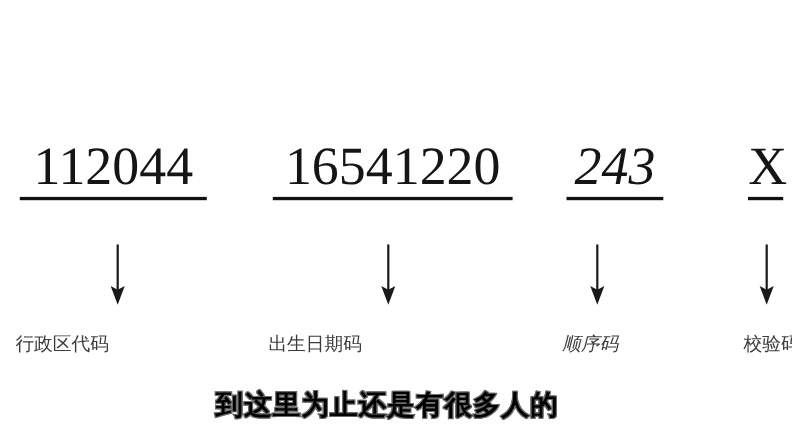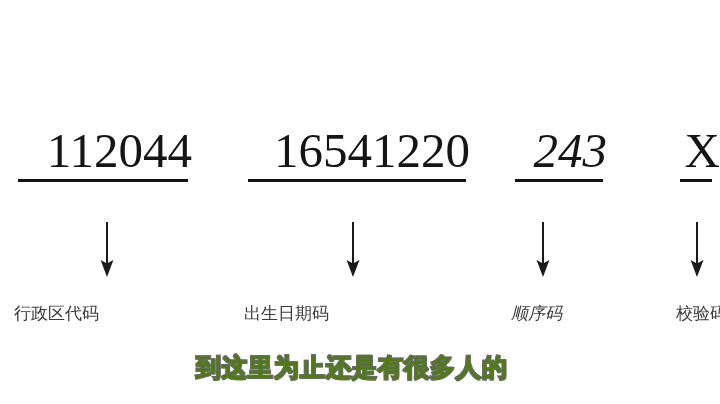--- a/index.html
+++ b/index.html
@@ -26,21 +26,21 @@
     height: 404px;
   }
 
   .code-wrap {
     position: absolute;
     left: 0;
     top: 126px;
     height: 58px;
     display: flex;
     align-items: flex-start;
-    justify-content: flex-end;
+    justify-content: center;
     width: 100%;
   }
 
   .code {
     font-family: "Liberation Serif", "DejaVu Serif", serif;
     font-size: 49px;
     line-height: 50px;
     font-weight: 400;
     color: #151515;
     letter-spacing: 0px;
@@ -165,16 +165,16 @@
       <svg width="22" height="56" viewBox="0 0 22 56" aria-hidden="true">
         <line x1="11" y1="0" x2="11" y2="42" stroke="#1a1a1a" stroke-width="2"></line>
         <polygon points="11,55 4.6,38 11,41.5 17.4,38" fill="#1a1a1a"></polygon>
       </svg>
     </div>
     <div class="label">校验码</div>
   </div>
 </div>
 
   <div id="subtitle">
-    <span class="cap" style="color: #4d7c0f; -webkit-text-stroke-color: rgb(74, 74, 74);">到这里为止还是有很多人的</span>
+    <span class="cap" style="color: #000000; -webkit-text-stroke-color: rgb(74, 74, 74);">到这里为止还是有很多人的</span>
   </div>
 
 </div>
 
 </body></html>

